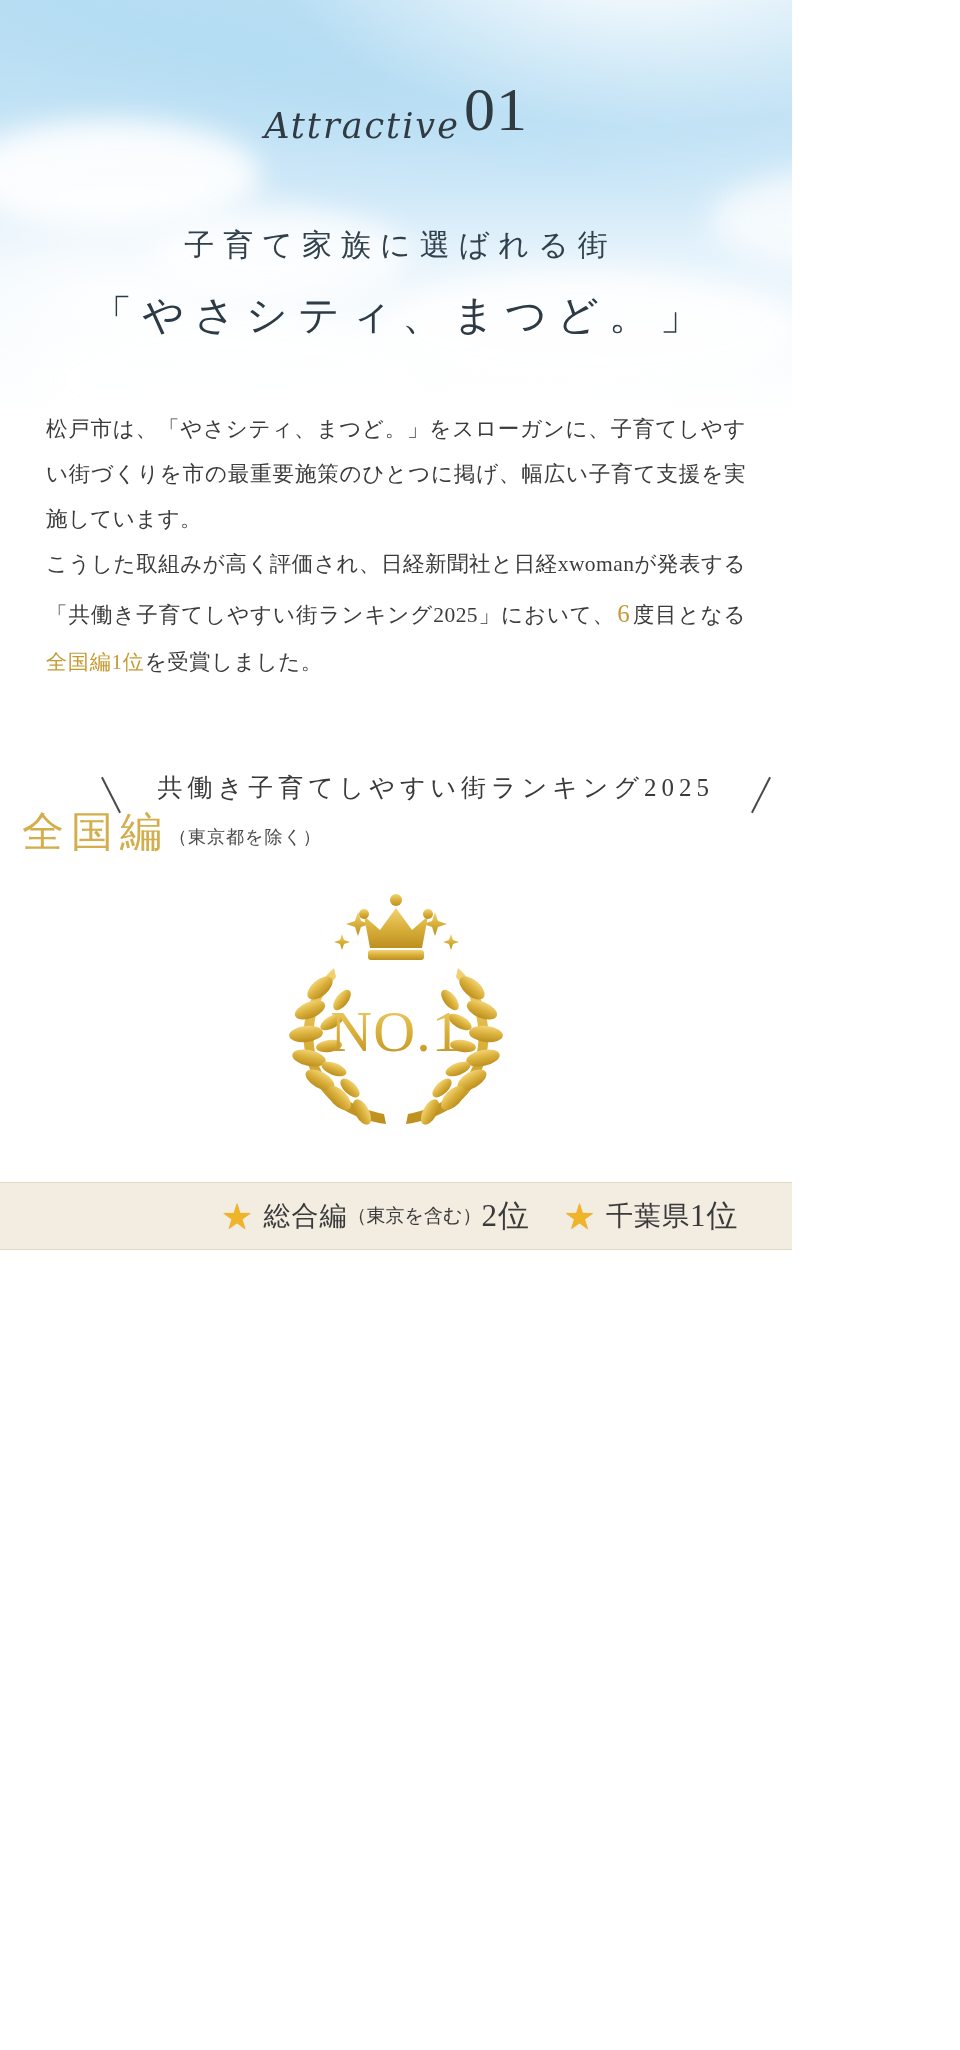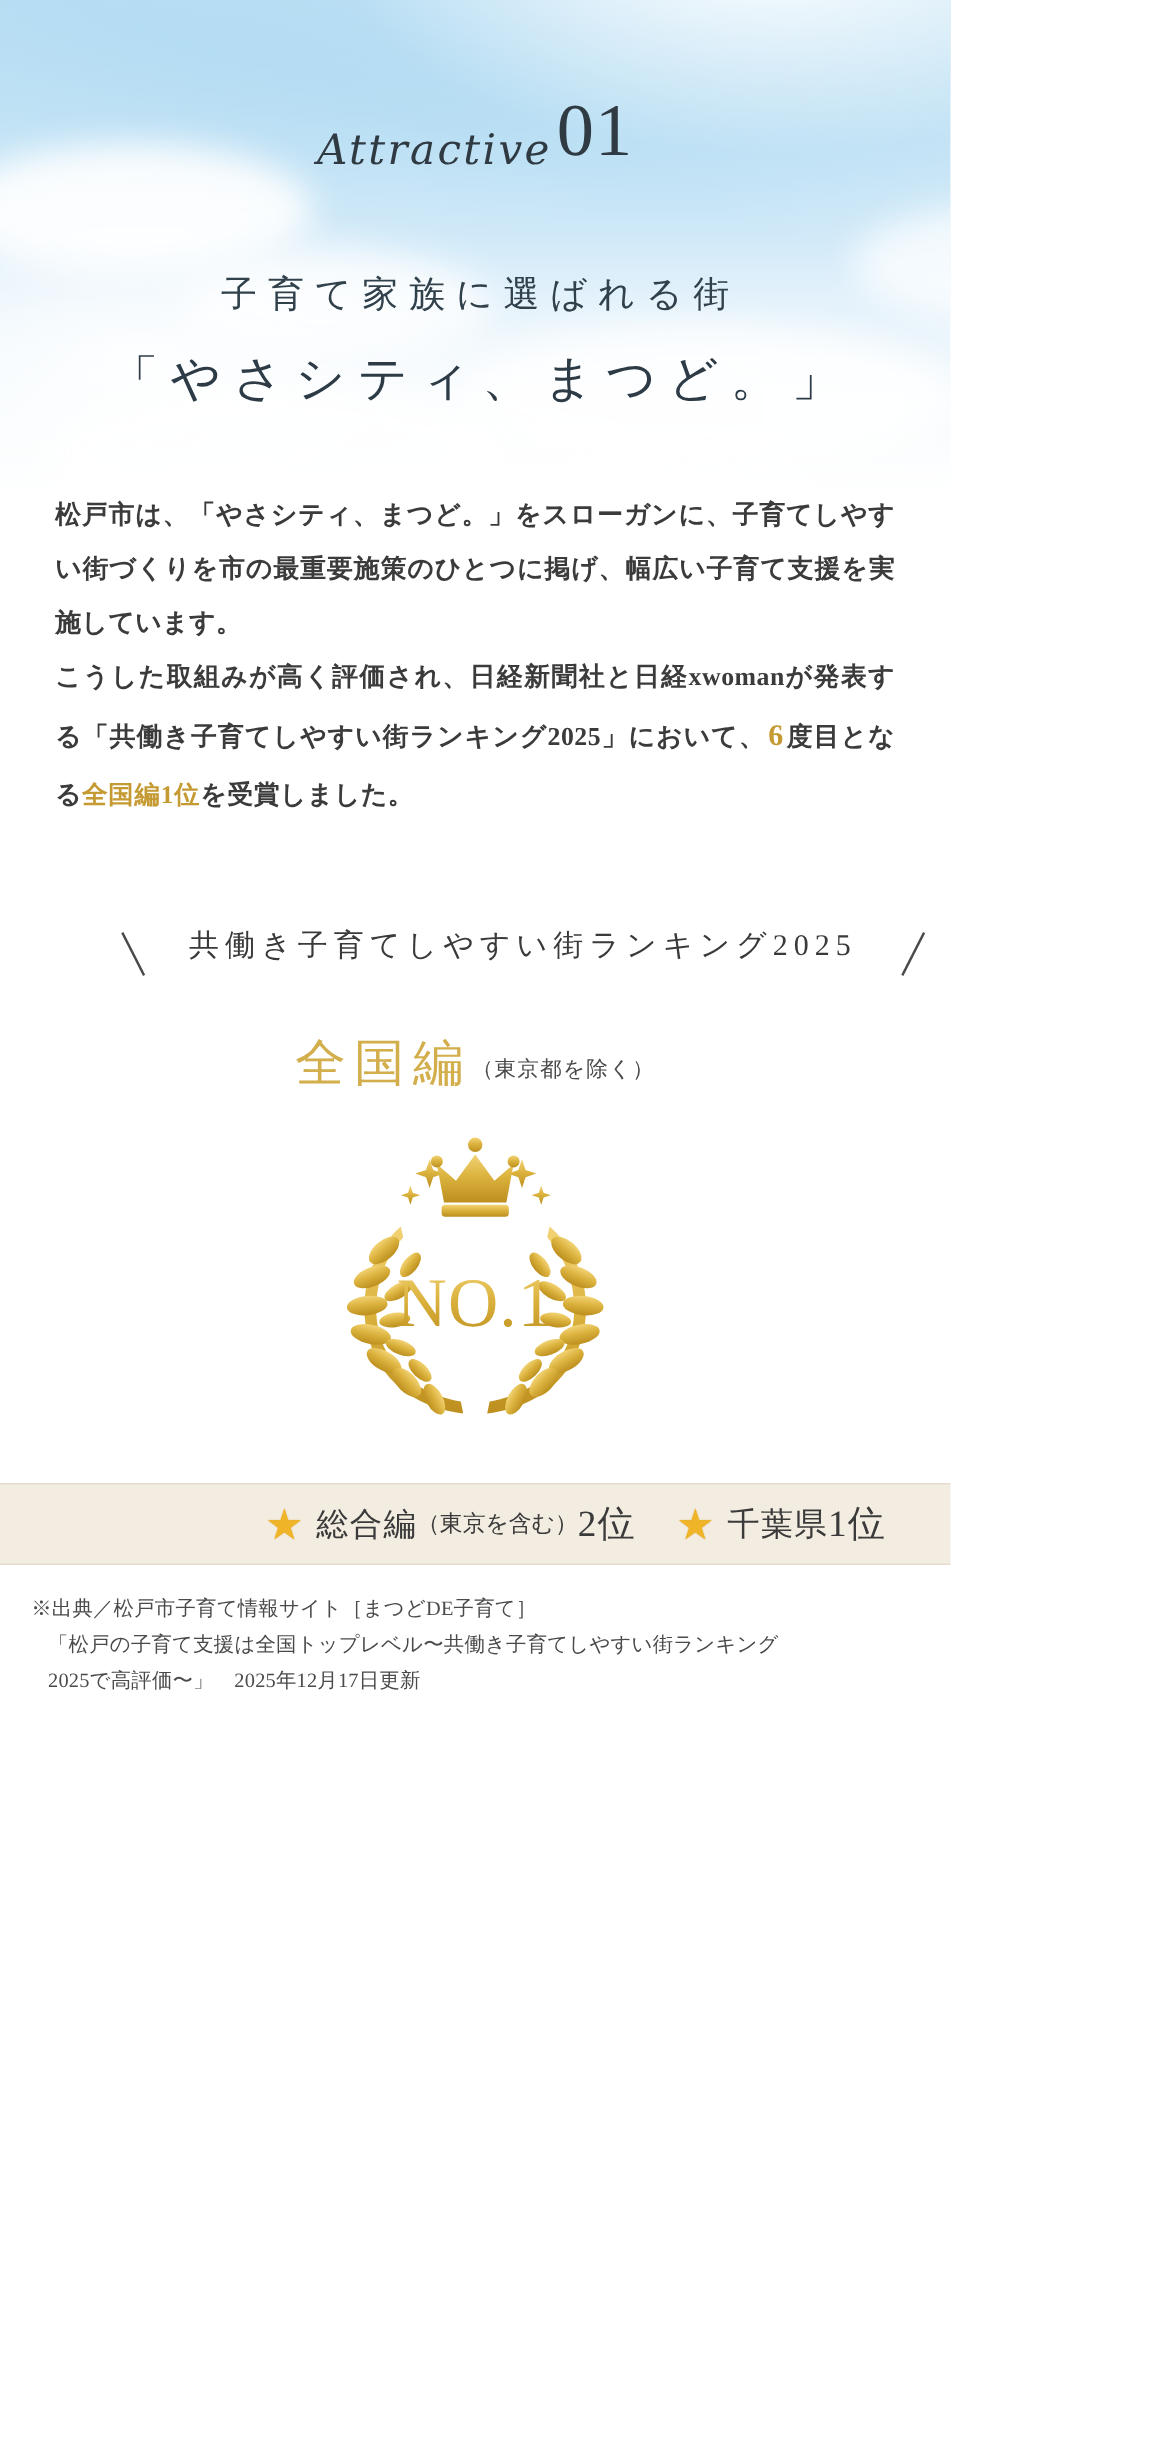--- a/index.html
+++ b/index.html
@@ -104,21 +104,20 @@
 
   .body-copy {
     margin: 64px auto 0;
     width: 700px;
     font-size: 21.5px;
     line-height: 2.1;
     color: #3b3b3b;
     text-align: justify;
     text-justify: inter-ideograph;
     letter-spacing: 0.02em;
-    font-weight: bold;
   }
   .body-copy p { margin: 0; }
   .gold-num {
     color: #c59a33;
     font-size: 25px;
     padding: 0 2px;
   }
   .gold-strong {
     color: #c59a33;
     font-size: 21px;
@@ -144,22 +143,21 @@
     position: absolute;
     top: 4px;
     width: 2px;
     height: 40px;
     background: #4a4a4a;
   }
   .rank-band .slash.left  { left: 8px;  transform: rotate(-27deg); }
   .rank-band .slash.right { right: 8px; transform: rotate(27deg); }
 
   .zenkoku {
-    text-align: center;
-    margin-top: 54px;
+    text-align: left;
     white-space: nowrap;
   }
   .zenkoku .main {
     font-size: 42px;
     letter-spacing: 7px;
     color: #d2ae4c;
   }
   .zenkoku .sub {
     font-size: 18px;
     color: #4a4a4a;
@@ -339,20 +337,15 @@
         <span class="small">（東京を含む）</span>
         <span class="big">2位</span>
       </div>
       <div class="item">
         <span class="star">★</span>
         <span>千葉県</span>
         <span class="big">1位</span>
       </div>
     </div>
 
-    <div class="source">
-      <span>※出典／松戸市子育て情報サイト［まつどDE子育て］</span>
-      <span class="indent">「松戸の子育て支援は全国トップレベル〜共働き子育てしやすい街ランキング</span>
-      <span class="indent">2025で高評価〜」　2025年12月17日更新</span>
-    </div>
 
   </div>
 </div>
 
 </body></html>

